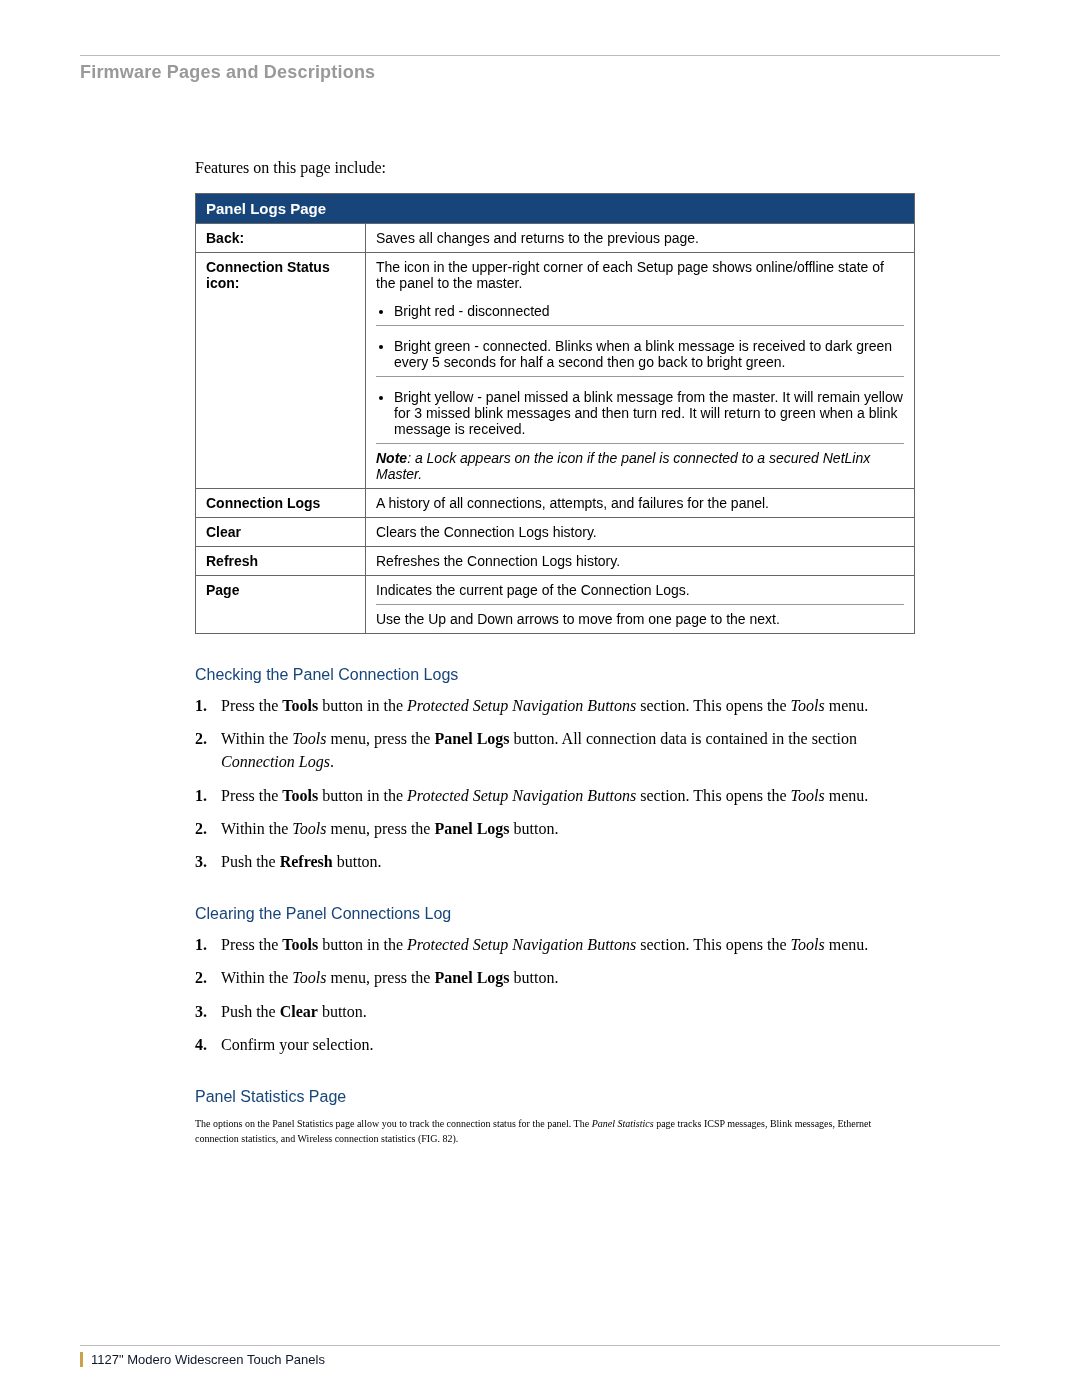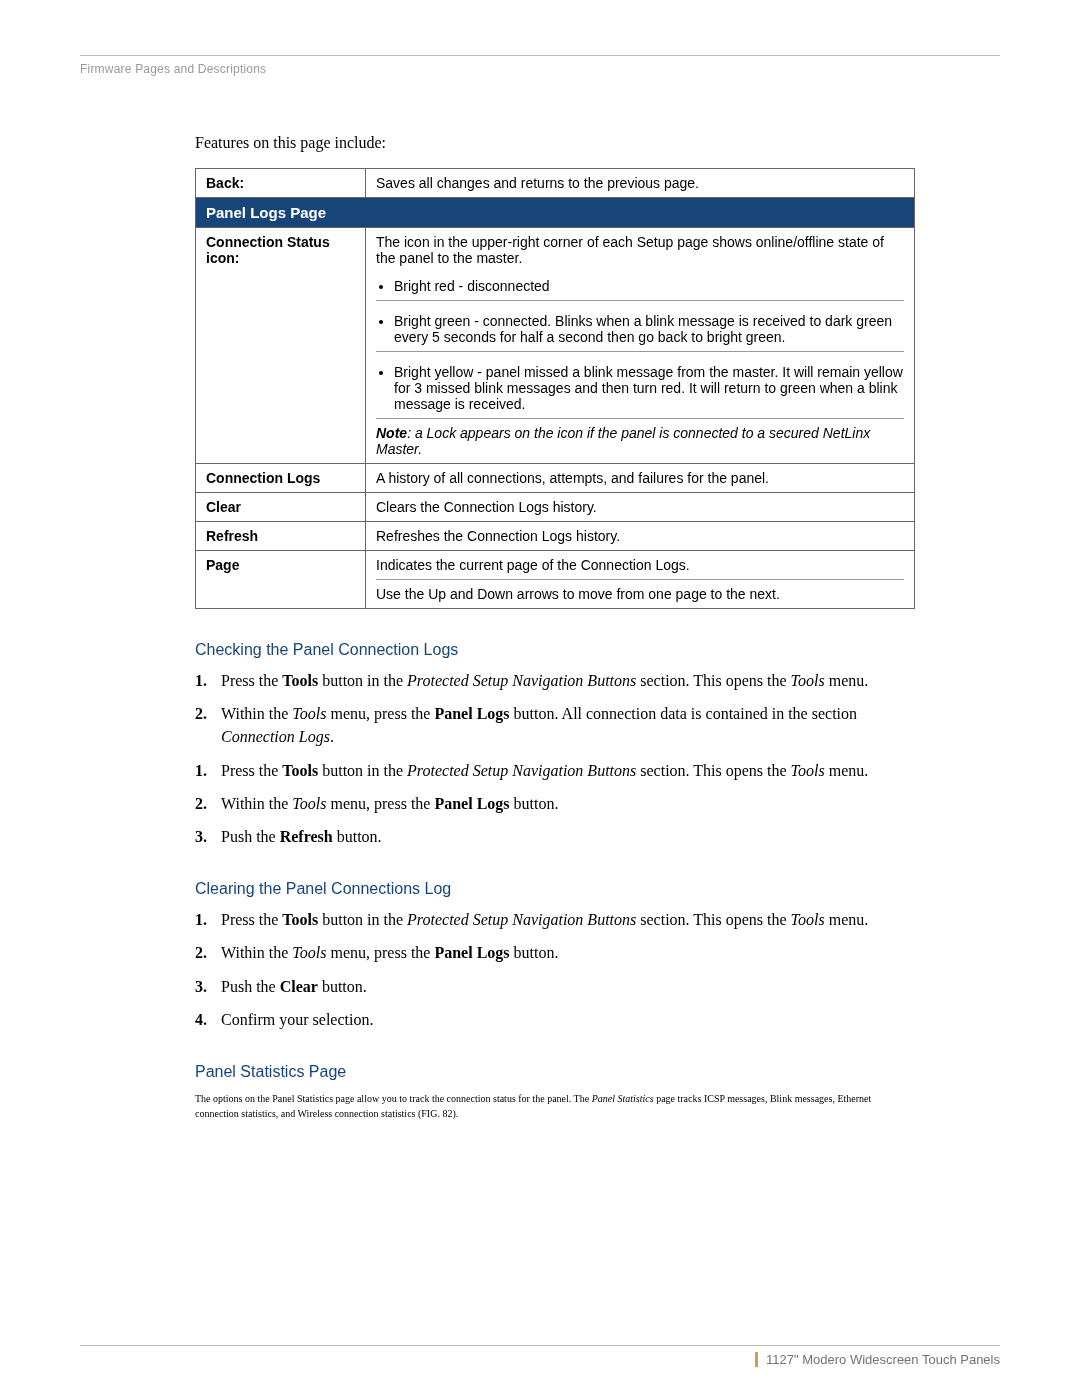--- a/index.html
+++ b/index.html
@@ -9,24 +9,25 @@
     width: 1080px;
     height: 1397px;
     padding: 55px 80px 0 80px;
   }
   .hr-top {
     border: none;
     border-top: 1px solid #bbb;
     margin-bottom: 6px;
   }
   .header-line {
-    font-size: 12px;
+    font-size: 18px;
     color: #999;
     letter-spacing: 0.2px;
-    margin-bottom: 58px;
+    margin-bottom: 76px;
+    font-weight: bold;
   }
   .content {
     margin-left: 115px;
     margin-right: 85px;
   }
   .intro {
     font-family: Georgia, 'Times New Roman', serif;
     font-size: 16px;
     margin-bottom: 16px;
   }
@@ -102,49 +103,49 @@
     right: 80px;
     bottom: 30px;
   }
   .footer hr {
     border: none;
     border-top: 1px solid #bbb;
     margin-bottom: 6px;
   }
   .footer-row {
     display: flex;
-    justify-content: flex-end;
+    justify-content: flex-start;
     font-size: 13px;
-    color: #737373;
+    color: #0f172a;
   }
   .footer-row .pg {
     border-left: 3px solid #c9a24a;
     padding-left: 8px;
   }
 </style>
 </head>
 <body>
 
 <div class="page">
   <hr class="hr-top">
   <div class="header-line">Firmware Pages and Descriptions</div>
 
   <div class="content">
     <p class="intro">Features on this page include:</p>
 
     <table class="feat">
       <tbody>
           <tr>
+            <th class="title" colspan="2">Panel Logs Page</th>
+          </tr>
+
+      <tr>
         <td class="label">Back:</td>
         <td>Saves all changes and returns to the previous page.</td>
       </tr>
-
-      <tr>
-            <th class="title" colspan="2">Panel Logs Page</th>
-          </tr>
 
       <tr>
         <td class="label">Connection Status icon:</td>
         <td>
           <div>The icon in the upper-right corner of each Setup page shows online/offline state of the panel to the master.</div>
           <ul class="bul-wide">
             <li>Bright red - disconnected</li>
           </ul>
           <div class="row-sep"></div>
           <ul class="bul-wide">

